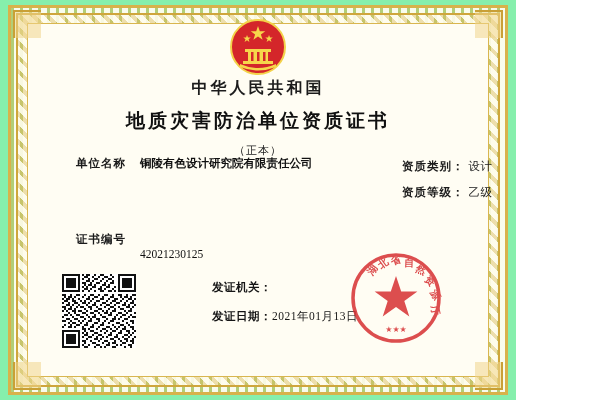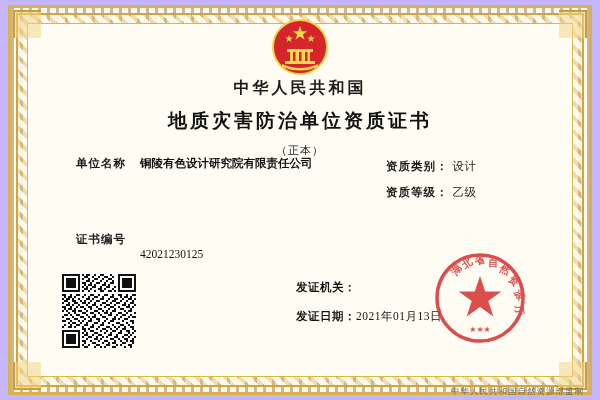--- a/index.html
+++ b/index.html
@@ -9,23 +9,23 @@
   }
   body {
     width: 600px;
     height: 400px;
     font-family: "Liberation Sans", sans-serif;
     overflow: hidden;
   }
 
   #certificate {
     position: relative;
-    width: 600px;
+    width: 516px;
     height: 400px;
-    background: #c4b5fd;
+    background: #86efac;
     box-sizing: border-box;
   }
 
   
   .border-outer {
     position: absolute;
     left: 8px;
     top: 5px;
     right: 8px;
     bottom: 5px;
@@ -145,21 +145,21 @@
     color: #1a1a1a;
     letter-spacing: 1px;
   }
   .value {
     font-size: 11.5px;
     color: #1a1a1a;
     letter-spacing: 0.5px;
   }
 
   .left-col { position: absolute; left: 28px; top: 0; white-space: nowrap; }
-  .right-col { position: absolute; left: 338px; top: 0; white-space: nowrap; }
+  .right-col { position: absolute; left: 354px; top: 0; white-space: nowrap; }
 
   .unit-name-value {
     position: absolute;
     left: 92px;
     top: 0;
     font-size: 11.5px;
     font-weight: bold;
     color: #111;
     white-space: nowrap;
   }
@@ -625,14 +625,13 @@
           <text x="76" y="30" transform="rotate(42 76 30)">资</text>
           <text x="82" y="42" transform="rotate(60 82 42)">源</text>
           <text x="83" y="56" transform="rotate(78 83 56)">厅</text>
         </g>
         <text x="48" y="82" text-anchor="middle" fill="#d5282b" font-family="Liberation Serif, serif" font-size="8">★★★</text>
       </svg>
     </div>
 
   </div>
 
-  <div class="footer">中华人民共和国自然资源部监制</div>
 </div>
 
 </body></html>

